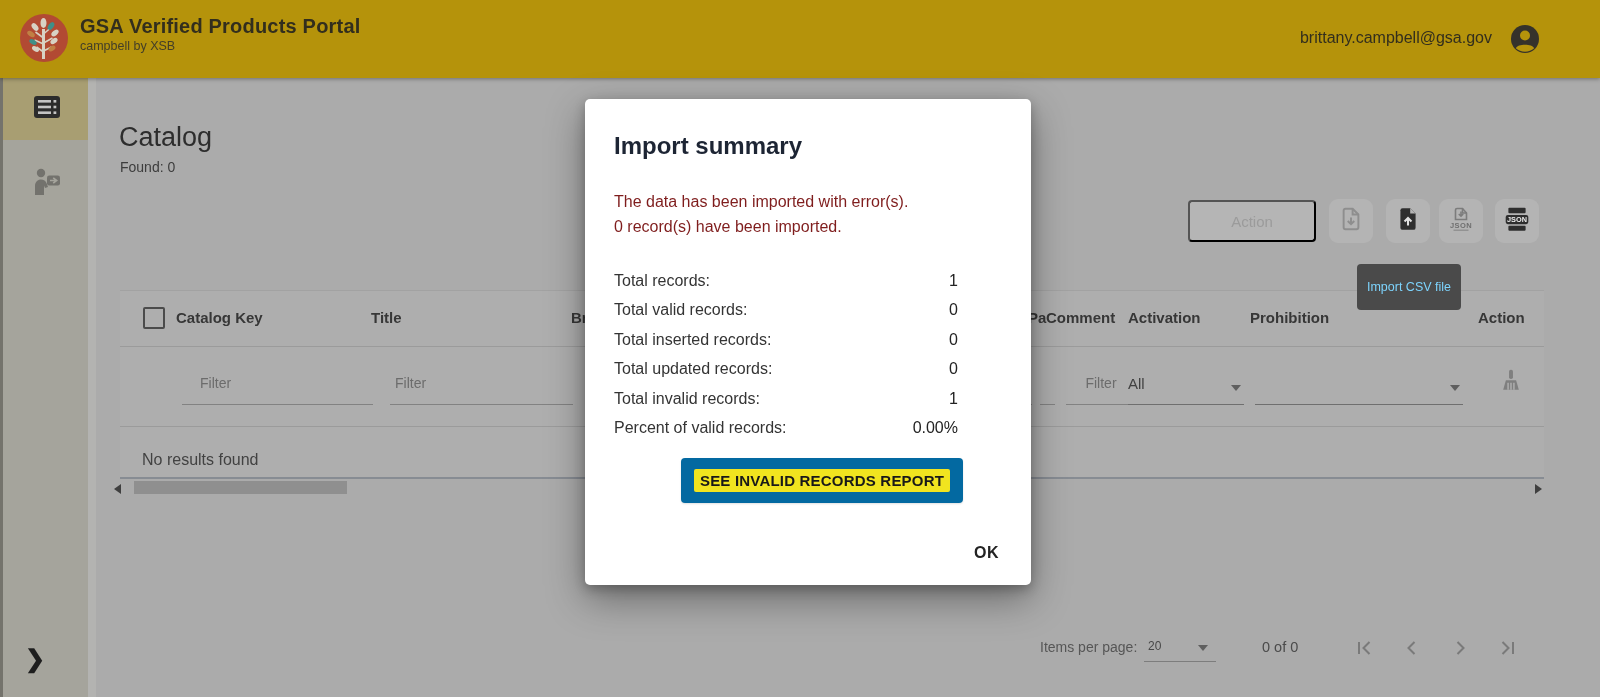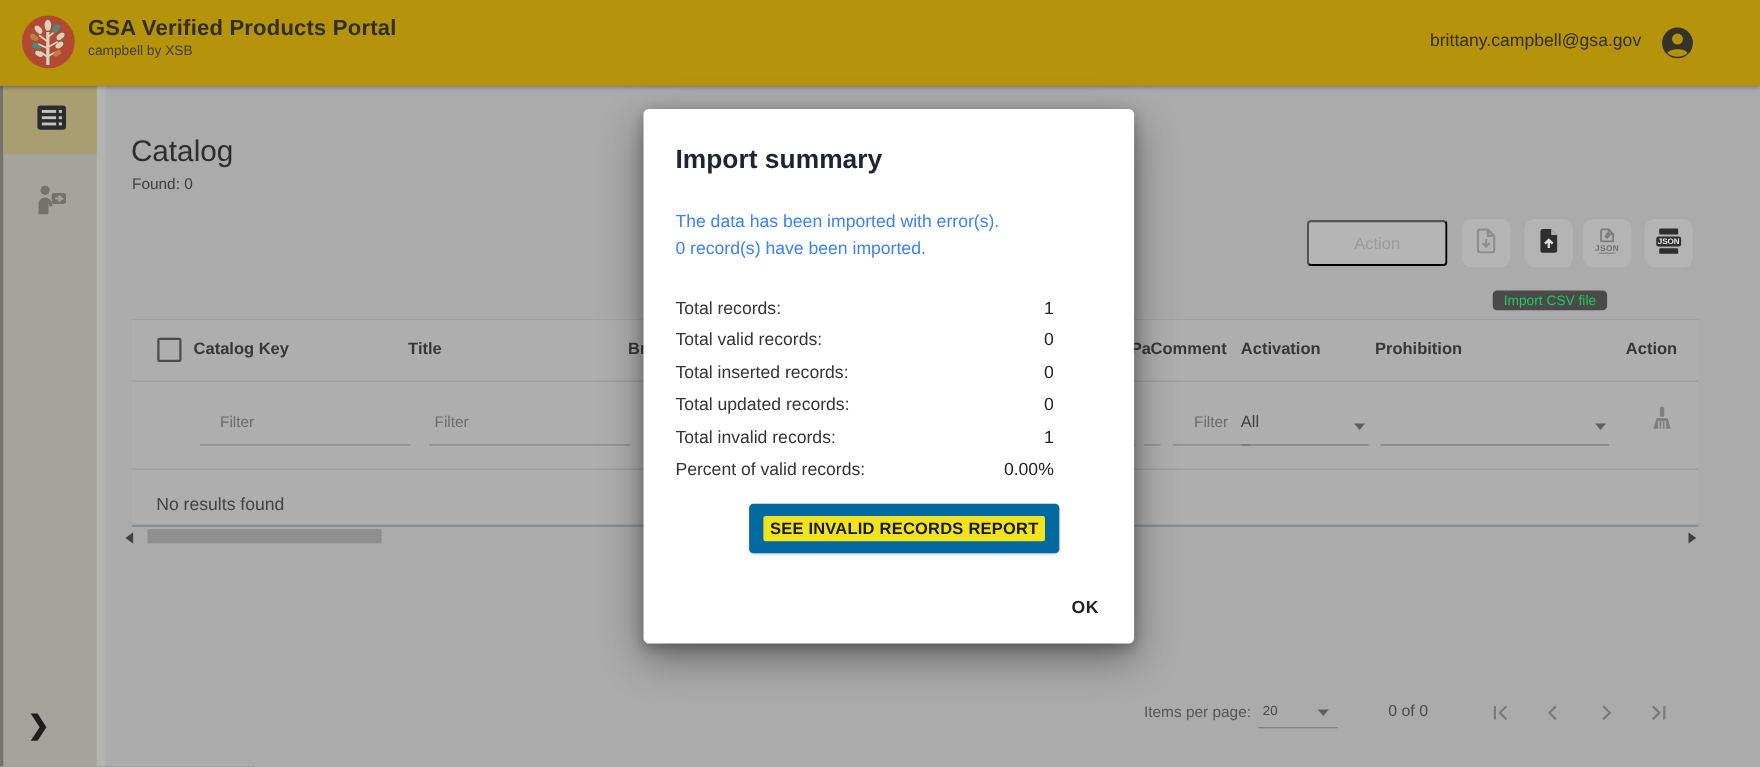--- a/index.html
+++ b/index.html
@@ -34,22 +34,22 @@
   .tabbar{position:absolute;left:96px;top:204px;width:1504px;height:58px;border-bottom:1px solid #9F9F9F;box-sizing:border-box;}
   .tab{position:absolute;left:17px;top:0;width:202px;height:58px;display:flex;align-items:center;justify-content:center;
        font-size:14px;font-weight:500;letter-spacing:.9px;color:#515151;cursor:pointer;}
   .tab-ink{position:absolute;left:17px;top:55px;width:202px;height:3px;background:#A27712;}
 
   
   .btn-action{position:absolute;left:1188px;top:200px;width:128px;height:42px;border-radius:4px;background:#B5B5B5;
               display:flex;align-items:center;justify-content:center;font-size:15px;font-weight:500;color:#9B9B9B;cursor:default;}
   .icon-btn{position:absolute;top:199px;width:44px;height:44px;border-radius:9px;background:#B4B4B4;
             display:flex;align-items:center;justify-content:center;cursor:pointer;}
-  .tooltip{position:absolute;left:1357px;top:264px;width:104px;height:18px;border-radius:4px;background:#4A4A4A;
-           display:flex;align-items:center;justify-content:center;font-size:12.5px;color:#22c55e;z-index:6;}
+  .tooltip{position:absolute;left:1357px;top:264px;width:104px;height:46px;border-radius:4px;background:#4A4A4A;
+           display:flex;align-items:center;justify-content:center;font-size:12.5px;color:#7dd3fc;z-index:6;}
 
   
   .tbl{position:absolute;left:120px;top:290px;width:1424px;height:189px;background:#AEAEAE;
        border-top:1px solid #A2A2A2;border-bottom:2px solid #878C93;box-sizing:border-box;}
   .tr-line{position:absolute;left:0;width:1424px;height:1px;background:#9B9B9B;}
   .th{position:absolute;top:18px;font-size:15px;font-weight:700;color:#373737;white-space:nowrap;}
   .cbx{position:absolute;left:23px;top:16px;width:18px;height:18px;border:2px solid #4B4B4B;border-radius:2px;cursor:pointer;}
   .flt{position:absolute;top:78px;height:36px;background:transparent;border:none;outline:none;
        border-bottom:1px solid #828282;font-family:"Liberation Sans",sans-serif;font-size:14px;color:#3F3F3F;box-sizing:border-box;}
   .flt::placeholder{color:#6C6C6C;opacity:1;}
@@ -70,21 +70,21 @@
   .pag-size{position:absolute;left:1148px;top:639px;width:54px;font-size:12px;color:#474747;cursor:pointer;}
   .pag-size-line{position:absolute;left:1144px;top:661px;width:72px;height:1px;background:#7D7D7D;}
   .pag-caret{position:absolute;left:1198px;top:645px;}
   .pag-range{position:absolute;left:1262px;top:639px;font-size:14.5px;color:#4B4B4B;}
   .pag-btn{position:absolute;top:634px;width:28px;height:28px;display:flex;align-items:center;justify-content:center;cursor:pointer;}
 
   
   .modal{position:absolute;left:585px;top:99px;width:446px;height:486px;background:#FFFFFF;border-radius:5px;
          box-shadow:0 14px 38px rgba(0,0,0,.38),0 4px 12px rgba(0,0,0,.25);z-index:20;}
   .m-title{position:absolute;left:29px;top:33px;font-size:24px;font-weight:700;color:#1D2534;}
-  .m-msg{position:absolute;left:29px;top:90px;font-size:16px;line-height:25px;color:#3b82f6;}
+  .m-msg{position:absolute;left:29px;top:90px;font-size:16px;line-height:25px;color:#7f1d1d;}
   .m-stats{position:absolute;left:29px;top:167px;width:344px;}
   .m-row{display:flex;justify-content:space-between;height:29.5px;align-items:center;font-size:16px;}
   .m-row .lbl{color:#343434;}
   .m-row .val{color:#232323;}
   .m-report{position:absolute;left:96px;top:359px;width:282px;height:45px;border-radius:4px;background:#0369a1;
             display:flex;align-items:center;justify-content:center;cursor:pointer;
             box-shadow:0 1px 2px rgba(0,0,0,.12);}
   .m-report span{background:#F1E41F;padding:3px 6px;border-radius:2px;font-size:15px;font-weight:800;color:#191919;letter-spacing:.2px;white-space:nowrap;}
   .m-ok{position:absolute;right:28px;top:437px;padding:8px 4px;font-size:16px;font-weight:700;color:#232323;letter-spacing:.5px;cursor:pointer;}
 </style>

